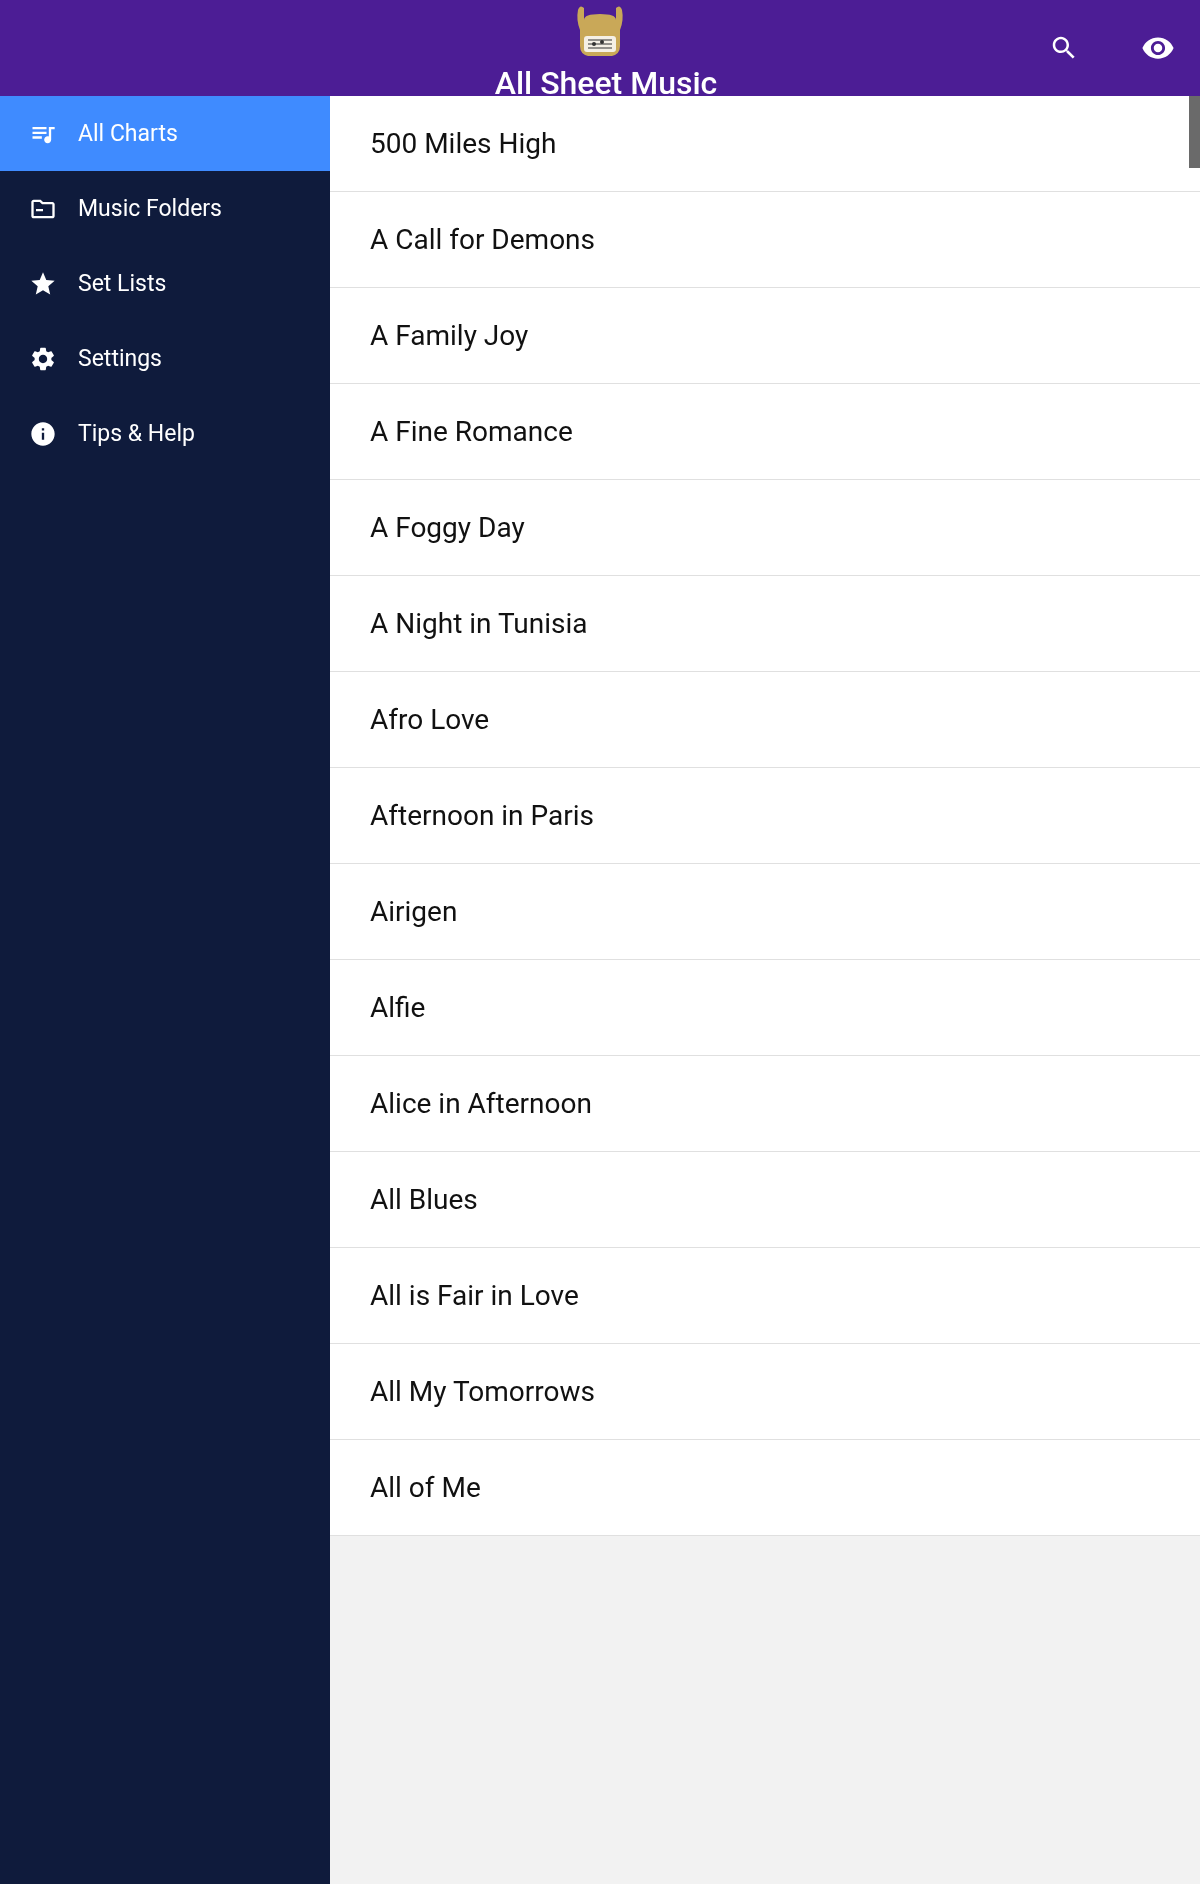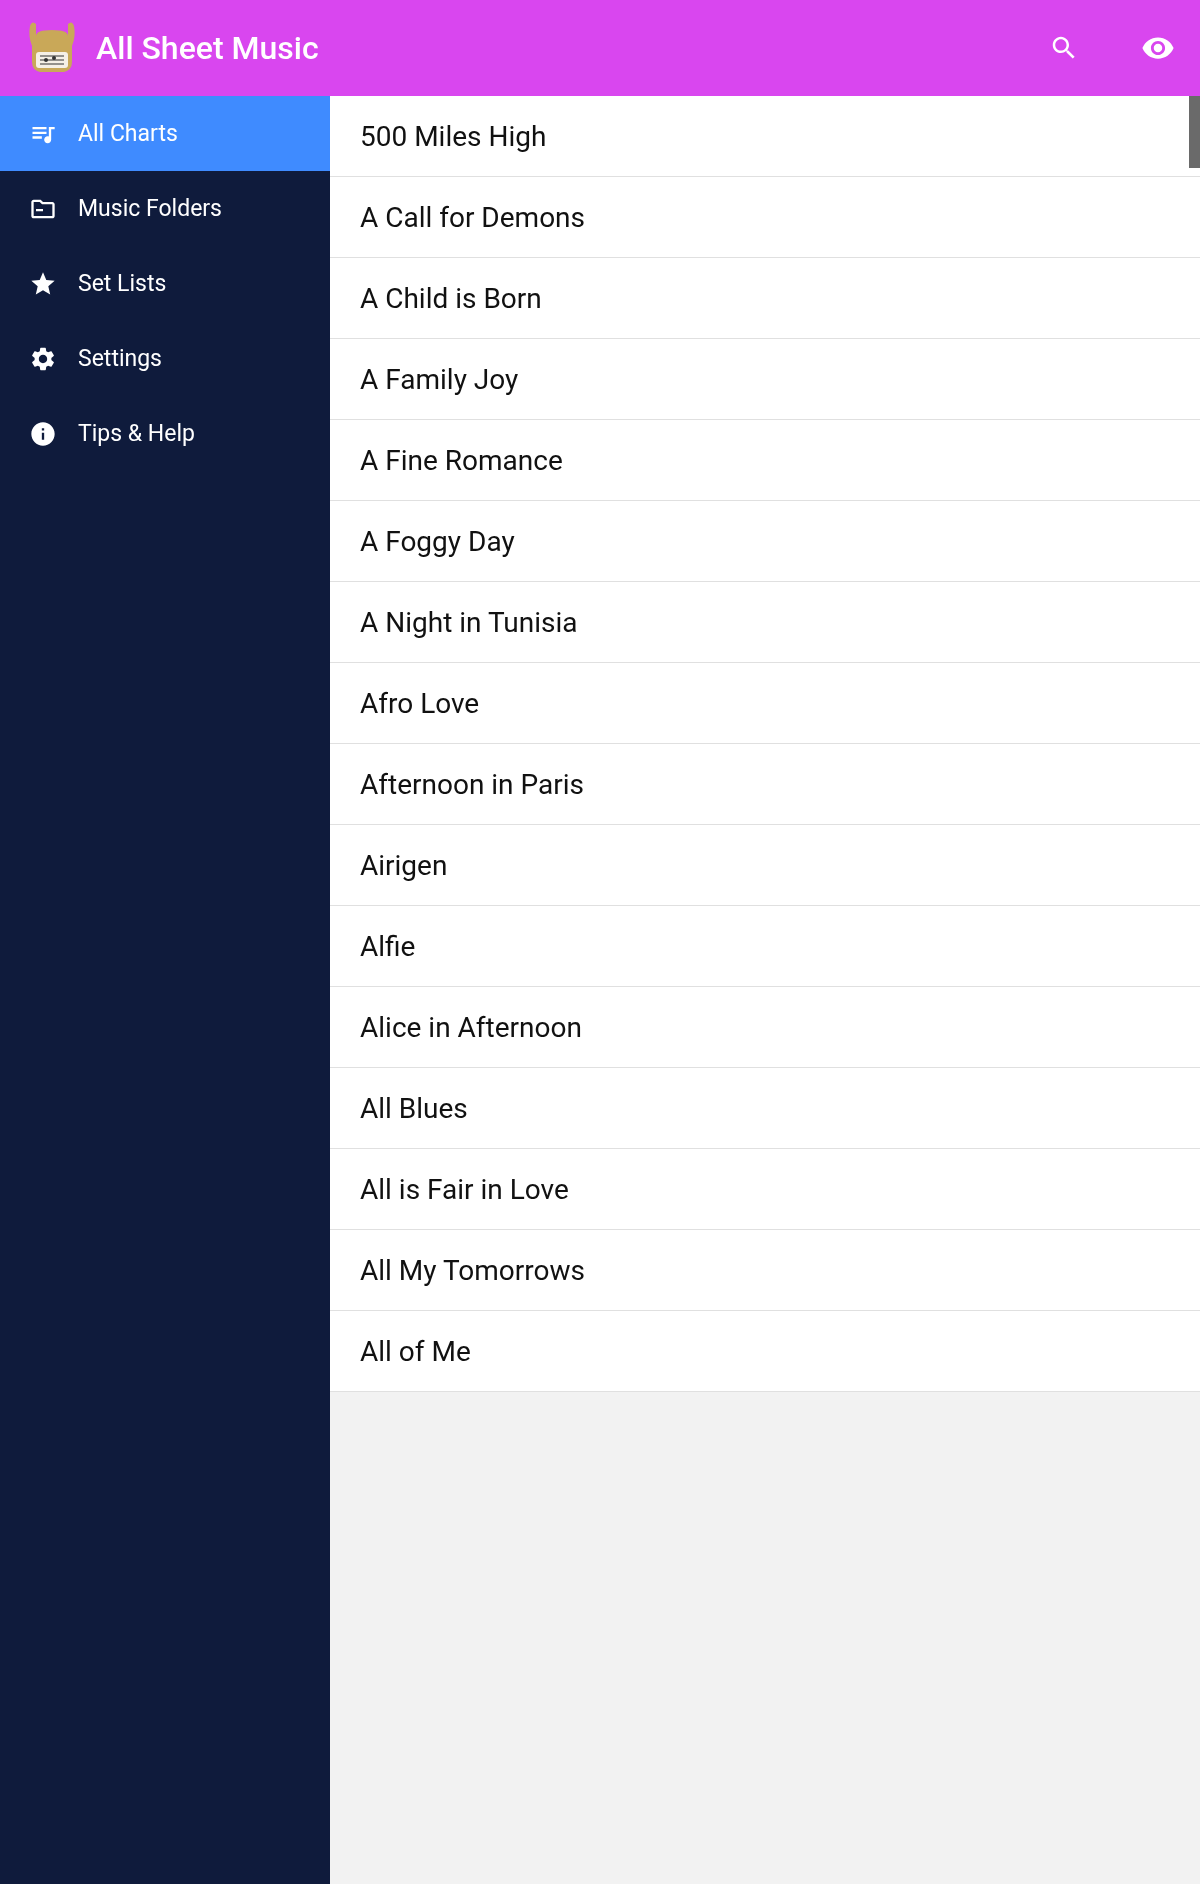--- a/index.html
+++ b/index.html
@@ -10,26 +10,27 @@
   body {
     font-family: 'Segoe UI', -apple-system, BlinkMacSystemFont, Roboto, sans-serif;
     width: 1200px;
     height: 1884px;
     overflow: hidden;
     background: #fff;
     position: relative;
   }
   .header {
     height: 96px;
-    background: #d946ef;
+    background: #4c1d95;
     display: flex;
     align-items: center;
     padding: 0 20px;
     color: #fff;
     position: relative;
+    flex-direction: column;
   }
   .app-logo {
     width: 64px;
     height: 64px;
     position: relative;
     display: flex;
     align-items: center;
     justify-content: center;
   }
   .app-logo svg {
@@ -104,24 +105,24 @@
   .main {
     flex: 1;
     background: #f2f2f2;
     overflow-y: hidden;
     position: relative;
   }
   .list {
     background: #fff;
   }
   .list-item {
-    height: 81px;
-    display: flex;
-    align-items: center;
-    padding-left: 30px;
+    height: 96px;
+    display: flex;
+    align-items: center;
+    padding-left: 40px;
     border-bottom: 1px solid #e0e0e0;
     cursor: pointer;
     background: #fff;
   }
   .list-item-label {
     font-size: 28px;
     font-weight: 400;
     color: #111;
   }
   .scrollbar-thumb {
@@ -211,23 +212,20 @@
 
   <div class="main">
     <div class="list" id="song-list">
         <div class="list-item">
           <span class="list-item-label">500 Miles High</span>
         </div>
         <div class="list-item">
           <span class="list-item-label">A Call for Demons</span>
         </div>
         <div class="list-item">
-          <span class="list-item-label">A Child is Born</span>
-        </div>
-        <div class="list-item">
           <span class="list-item-label">A Family Joy</span>
         </div>
         <div class="list-item">
           <span class="list-item-label">A Fine Romance</span>
         </div>
         <div class="list-item">
           <span class="list-item-label">A Foggy Day</span>
         </div>
         <div class="list-item">
           <span class="list-item-label">A Night in Tunisia</span>

